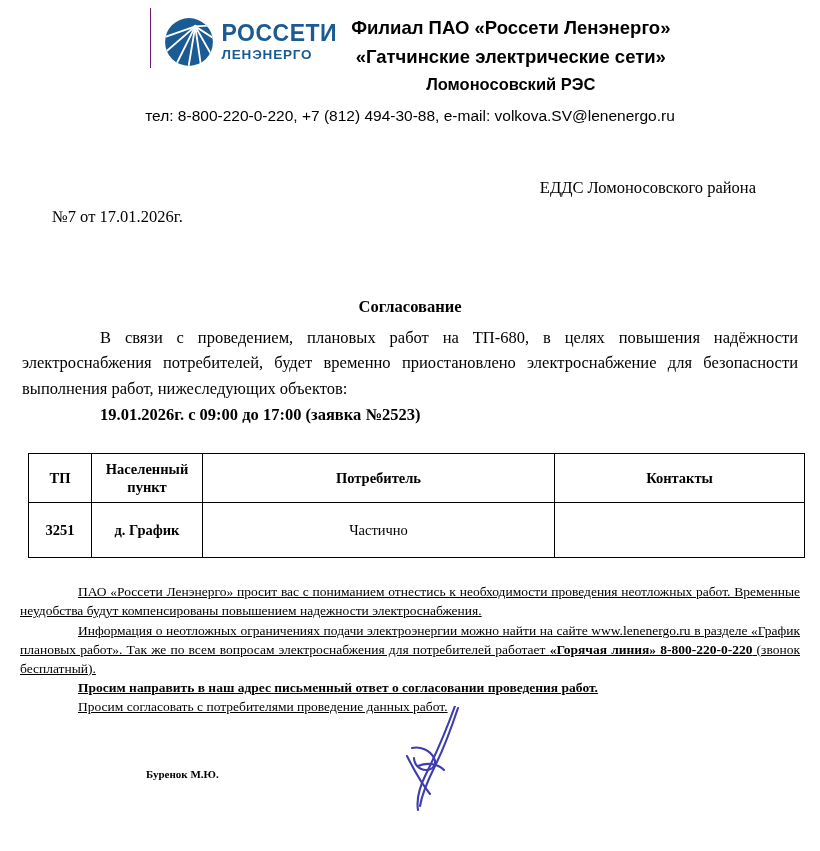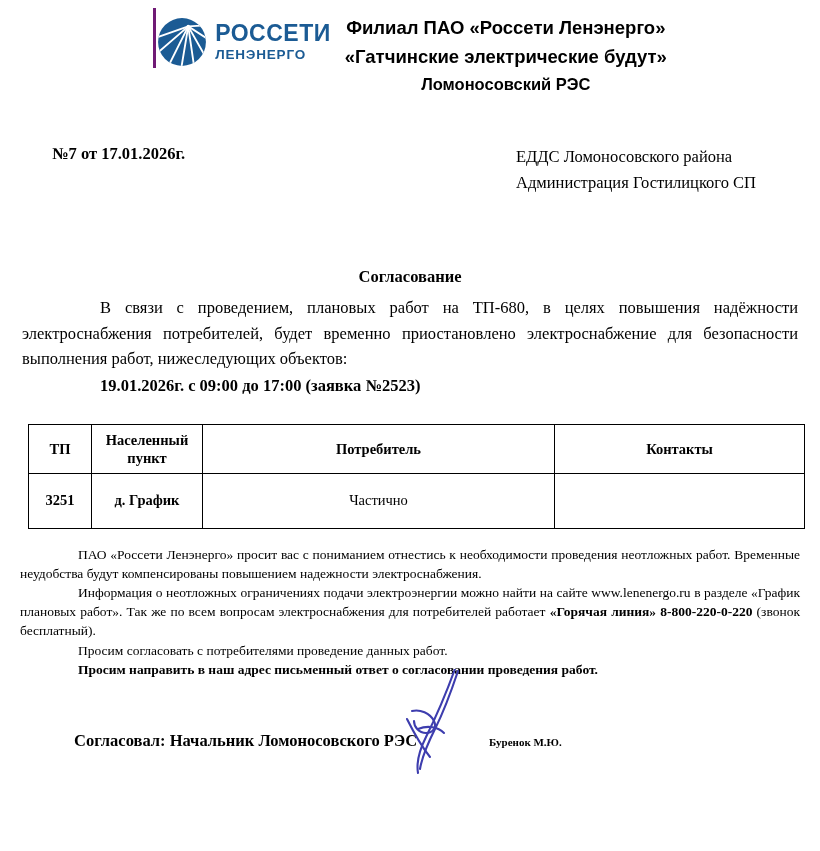--- a/index.html
+++ b/index.html
@@ -26,21 +26,22 @@
     display: flex;
     align-items: flex-start;
     justify-content: center;
     gap: 14px;
   }
   .logo-block {
     display: flex;
     align-items: center;
     gap: 7px;
     padding-top: 8px;
-    border-left: 3px solid #701a75;
+    border-left: 1px solid #701a75;
+    padding-left: 12px;
   }
   .logo-mark {
     width: 52px;
     height: 52px;
     flex: 0 0 52px;
   }
   .logo-words {
     display: flex;
     flex-direction: column;
     justify-content: center;
@@ -95,24 +96,25 @@
   }
 
   
   .meta-row {
     margin-top: 46px;
     display: flex;
     align-items: flex-start;
     padding: 0 24px 0 52px;
   }
   .meta-left {
-    font-weight: bold;
+    font-weight: normal;
     font-size: 16.5px;
     flex: 0 0 auto;
     white-space: nowrap;
+    margin-top: 32px;
   }
   .meta-right {
     margin-left: auto;
     margin-right: 40px;
     text-align: left;
     font-size: 16.5px;
     line-height: 1.62;
   }
   .meta-right div { white-space: nowrap; }
 
@@ -173,21 +175,22 @@
   }
   table.outage td.plain { font-weight: normal; }
   .col-tp     { width: 56px; }
   .col-np     { width: 104px; }
   .col-potr   { width: 345px; }
   .col-kont   { width: 243px; }
 
   
   .tail {
     padding: 0 20px;
-    margin-top: 16px;
+    margin-top: 24px;
+    text-decoration: underline;
   }
   .tail p {
     margin: 0;
     font-size: 13.5px;
     line-height: 1.42;
     text-align: justify;
   }
   .tail p.ind { text-indent: 58px; }
   .tail p.b { font-weight: bold; }
 
@@ -248,34 +251,34 @@
         </svg>
       </span>
       <span class="logo-words">
         <span class="lw1">РОССЕТИ</span>
         <span class="lw2">ЛЕНЭНЕРГО</span>
       </span>
     </div>
 
     <div class="org-lines">
       <div class="org1">Филиал ПАО «Россети Ленэнерго»</div>
-      <div class="org2">«Гатчинские электрические будут»</div>
+      <div class="org2">«Гатчинские электрические сети»</div>
       <div class="org3">Ломоносовский РЭС</div>
     </div>
   </div>
 
   <div class="contact-lines">
+    <div>тел: 8-800-220-0-220, +7 (812) 494-30-88, e-mail: volkova.SV@lenenergo.ru</div>
   </div>
 </div>
 
 <div class="meta-row">
   <div class="meta-left">№7 от 17.01.2026г.</div>
   <div class="meta-right">
     <div>ЕДДС Ломоносовского района</div>
-    <div>Администрация Гостилицкого СП</div>
   </div>
 </div>
 
 <div class="doc-title">Согласование</div>
 
 <div class="body-wrap">
   <div class="para-justified">В связи с проведением, плановых работ на ТП-680, в целях повышения надёжности электроснабжения потребителей, будет временно приостановлено электроснабжение для безопасности выполнения работ, нижеследующих объектов:</div>
   <div class="outage-line">19.01.2026г.  с 09:00 до 17:00 (заявка №2523)</div>
 </div>
 
@@ -296,26 +299,25 @@
         <td class="plain">Частично</td>
         <td></td>
       </tr>
     </tbody>
   </table>
 </div>
 
 <div class="tail">
   <p class="ind">ПАО «Россети Ленэнерго» просит вас с пониманием отнестись к необходимости проведения неотложных работ. Временные неудобства будут компенсированы повышением надежности электроснабжения.</p>
   <p class="ind"><span>Информация о неотложных ограничениях подачи электроэнергии можно найти на сайте www.lenenergo.ru в разделе «График плановых работ». Так же по всем вопросам электроснабжения для потребителей работает </span><b>«Горячая линия» 8-800-220-0-220</b><span> (звонок бесплатный).</span></p>
+  <p class="ind b">Просим направить в наш адрес письменный ответ о согласовании проведения работ.</p>
   <p class="ind">Просим согласовать с потребителями проведение данных работ.</p>
-  <p class="ind b">Просим направить в наш адрес письменный ответ о согласовании проведения работ.</p>
 </div>
 
 <div class="sign-row">
-  <span class="sign-title">Согласовал: Начальник Ломоносовского РЭС</span>
   <span class="sign-name">Буренок М.Ю.</span>
   <span class="signature-ink">
     <svg viewBox="0 0 110 112" width="110" height="112" aria-hidden="true">
       <g fill="none" stroke="#3d3dae" stroke-width="2.1" stroke-linecap="round" stroke-linejoin="round">
         <path d="M63 0 C55 22, 44 48, 34 68 C28 80, 24 92, 26 104"></path>
         <path d="M66 2 C60 20, 52 42, 43 60 C36 74, 30 88, 28 100"></path>
         <path d="M20 42 C28 40, 38 44, 42 52 C45 58, 41 64, 34 64 C27 64, 22 58, 22 52"></path>
         <path d="M15 50 C22 64, 30 78, 38 88"></path>
         <path d="M26 60 C36 56, 46 58, 52 64"></path>
       </g>

